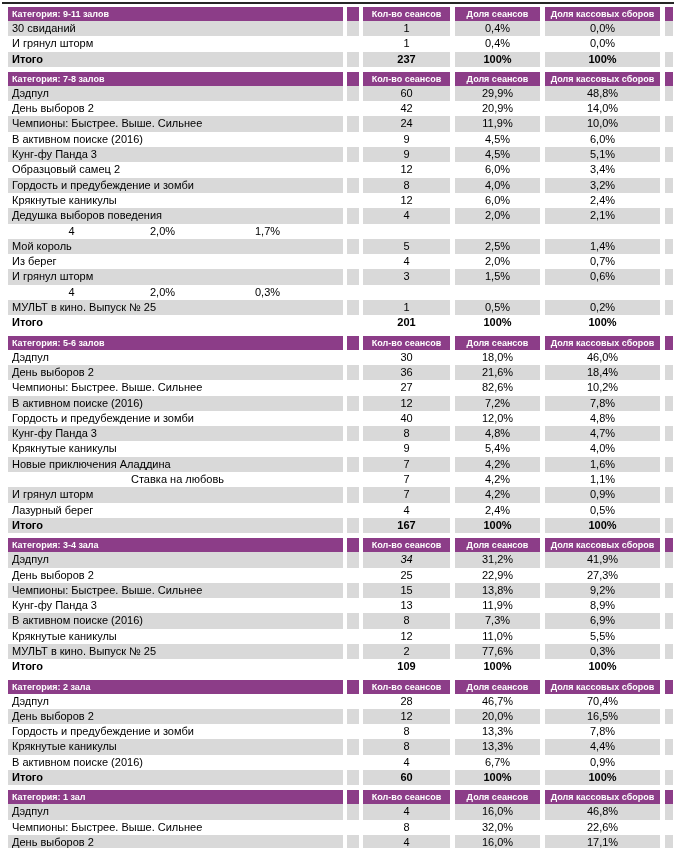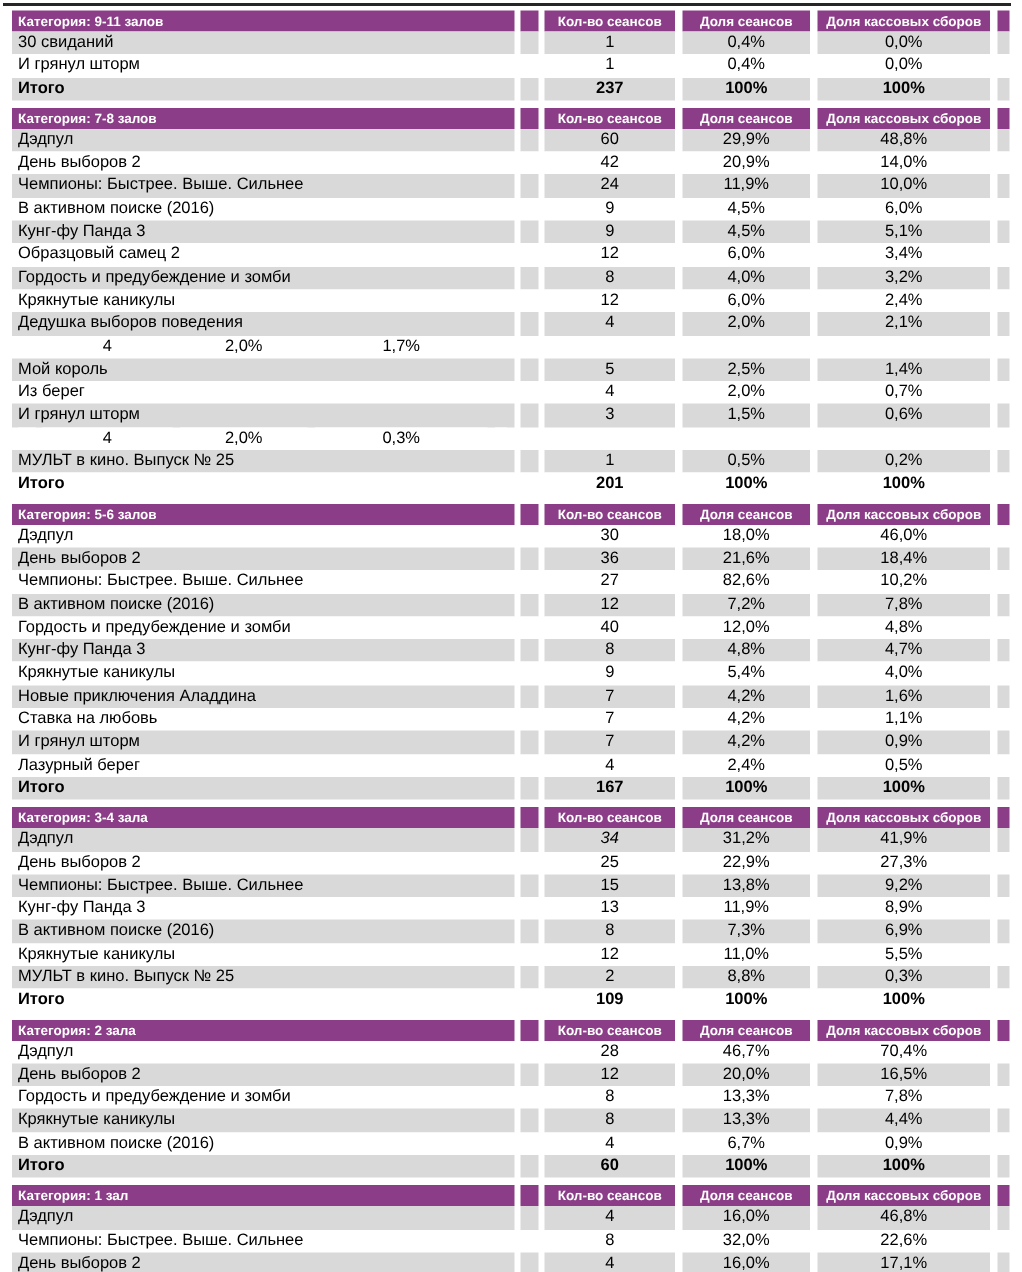--- a/index.html
+++ b/index.html
@@ -422,21 +422,21 @@
         <div class="cell c-gap4"></div>
         <div class="cell c-sess fill" style="background: var(--band-gray);">7</div>
         <div class="cell c-gap5"></div>
         <div class="cell c-share fill" style="background: var(--band-gray);">4,2%</div>
         <div class="cell c-gap5"></div>
         <div class="cell c-box fill" style="background: var(--band-gray);">1,6%</div>
         <div class="cell c-gap5"></div>
         <div class="cell c-sliver fill" style="background: var(--band-gray);"></div>
       </div>
       <div class="row data">
-        <div class="cell c-name fill" style="background: var(--band-white);">Ставка на любовь</div>
+        <div class="cell c-name fill" style="background: var(--band-white); text-align: center;">Ставка на любовь</div>
         <div class="cell c-gap4"></div>
         <div class="cell c-spacer fill" style="background: var(--band-white);"></div>
         <div class="cell c-gap4"></div>
         <div class="cell c-sess fill" style="background: var(--band-white);">7</div>
         <div class="cell c-gap5"></div>
         <div class="cell c-share fill" style="background: var(--band-white);">4,2%</div>
         <div class="cell c-gap5"></div>
         <div class="cell c-box fill" style="background: var(--band-white);">1,1%</div>
         <div class="cell c-gap5"></div>
         <div class="cell c-sliver fill" style="background: var(--band-white);"></div>
@@ -573,21 +573,21 @@
         <div class="cell c-gap5"></div>
         <div class="cell c-sliver fill" style="background: var(--band-white);"></div>
       </div>
       <div class="row data">
         <div class="cell c-name fill" style="background: var(--band-gray);">МУЛЬТ в кино. Выпуск № 25</div>
         <div class="cell c-gap4"></div>
         <div class="cell c-spacer fill" style="background: var(--band-gray);"></div>
         <div class="cell c-gap4"></div>
         <div class="cell c-sess fill" style="background: var(--band-gray);">2</div>
         <div class="cell c-gap5"></div>
-        <div class="cell c-share fill" style="background: var(--band-gray);">8,8%</div>
+        <div class="cell c-share fill" style="background: var(--band-gray);">77,6%</div>
         <div class="cell c-gap5"></div>
         <div class="cell c-box fill" style="background: var(--band-gray);">0,3%</div>
         <div class="cell c-gap5"></div>
         <div class="cell c-sliver fill" style="background: var(--band-gray);"></div>
       </div>
       <div class="row total">
         <div class="cell c-name fill" style="background: var(--band-white);">Итого</div>
         <div class="cell c-gap4"></div>
         <div class="cell c-spacer fill" style="background: var(--band-white);"></div>
         <div class="cell c-gap4"></div>

